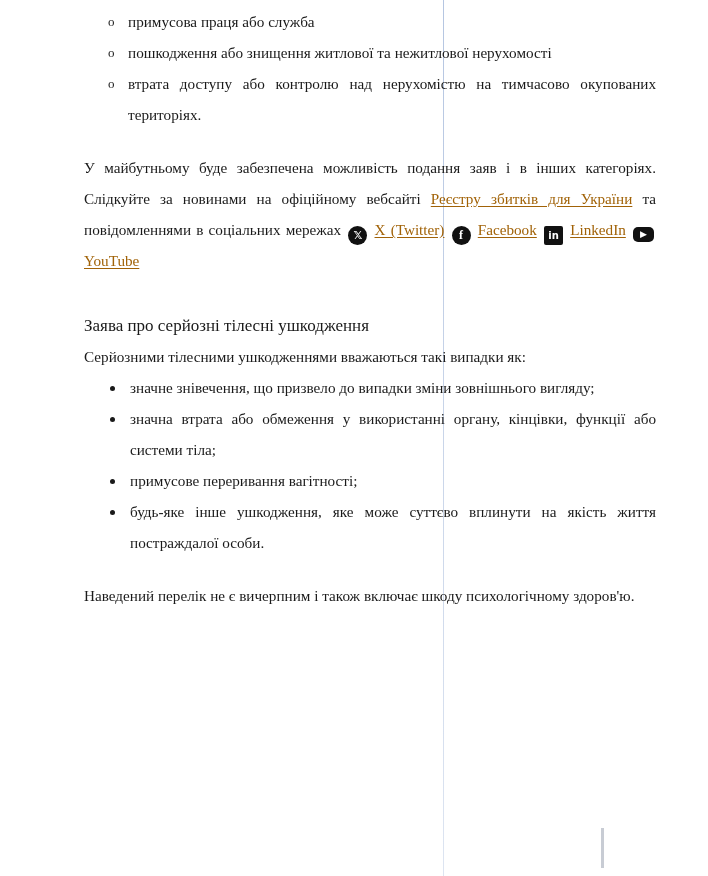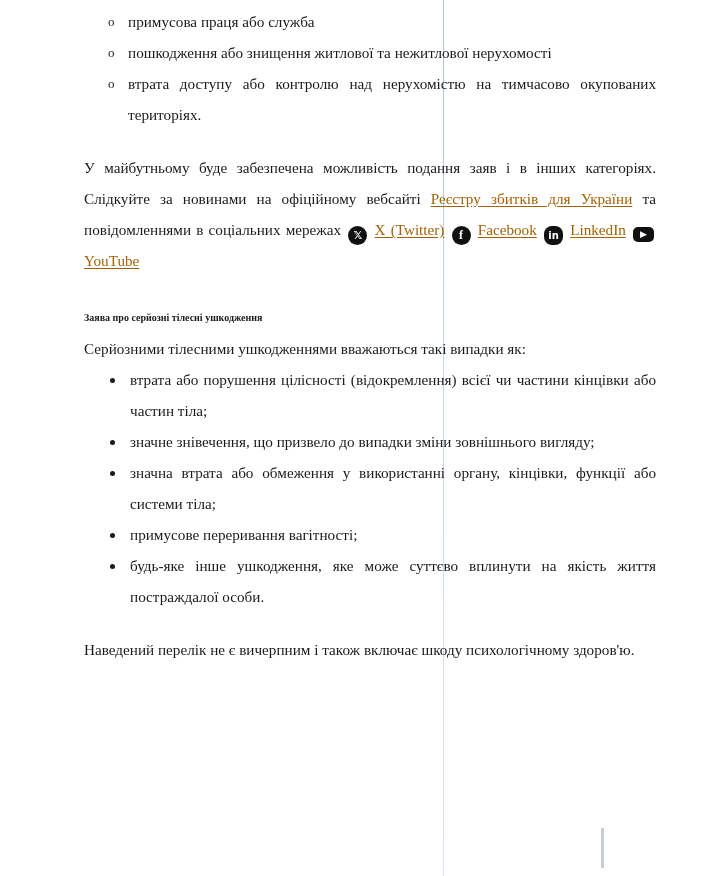--- a/index.html
+++ b/index.html
@@ -114,35 +114,35 @@
     color: #ffffff;
     text-align: center;
     line-height: 19px;
     font-family: "DejaVu Sans", sans-serif;
     font-size: 11px;
     font-weight: bold;
     margin: 0 2px;
   }
   .icon.x-icon { font-size: 11px; }
   .icon.fb-icon { font-size: 12px; font-family: "Liberation Serif", serif; }
-  .icon.li-icon { font-size: 10px; border-radius: 8px; }
+  .icon.li-icon { font-size: 10px; border-radius: 2px; }
   .icon.yt-icon {
     border-radius: 5px;
     width: 21px;
     height: 15px;
     line-height: 15px;
     vertical-align: -2px;
     font-size: 9px;
   }
 
   .heading {
-    font-weight: bold;
-    font-size: 10px;
+    font-weight: normal;
+    font-size: 17px;
     line-height: 31px;
-    margin-top: 26px;
+    margin-top: 34px;
   }
 </style>
 </head>
 <body>
 
 <div class="page">
 
   <div class="scan-line"></div>
   <div class="edge-mark"></div>
 
@@ -154,21 +154,20 @@
       <li>втрата доступу або контролю над нерухомістю на тимчасово окупованих територіях.</li>
     </ul>
 
     <p class="para"><span>У майбутньому буде забезпечена можливість подання заяв і в інших категоріях. Слідкуйте за новинами на офіційному вебсайті </span><a class="link" href="#">Реєстру збитків для України</a><span> та повідомленнями в соціальних мережах </span><span class="icon x-icon">𝕏</span> <a class="link" href="#">X (Twitter)</a> <span class="icon fb-icon">f</span> <a class="link" href="#">Facebook</a> <span class="icon li-icon">in</span> <a class="link" href="#">LinkedIn</a> <span class="icon yt-icon">▶</span> <a class="link" href="#">YouTube</a></p>
 
     <p class="heading">Заява про серйозні тілесні ушкодження</p>
 
     <p>Серйозними тілесними ушкодженнями вважаються такі випадки як:</p>
 
     <ul class="disc-list">
-      <li>втрата або порушення цілісності (відокремлення) всієї чи частини кінцівки або частин тіла;</li>
       <li>значне знівечення, що призвело до випадки зміни зовнішнього вигляду;</li>
       <li>значна втрата або обмеження у використанні органу, кінцівки, функції або системи тіла;</li>
       <li>примусове переривання вагітності;</li>
       <li>будь-яке інше ушкодження, яке може суттєво вплинути на якість життя постраждалої особи.</li>
     </ul>
 
     <p class="para">Наведений перелік не є вичерпним і також включає шкоду психологічному здоров'ю.</p>
 
 
   </div>

